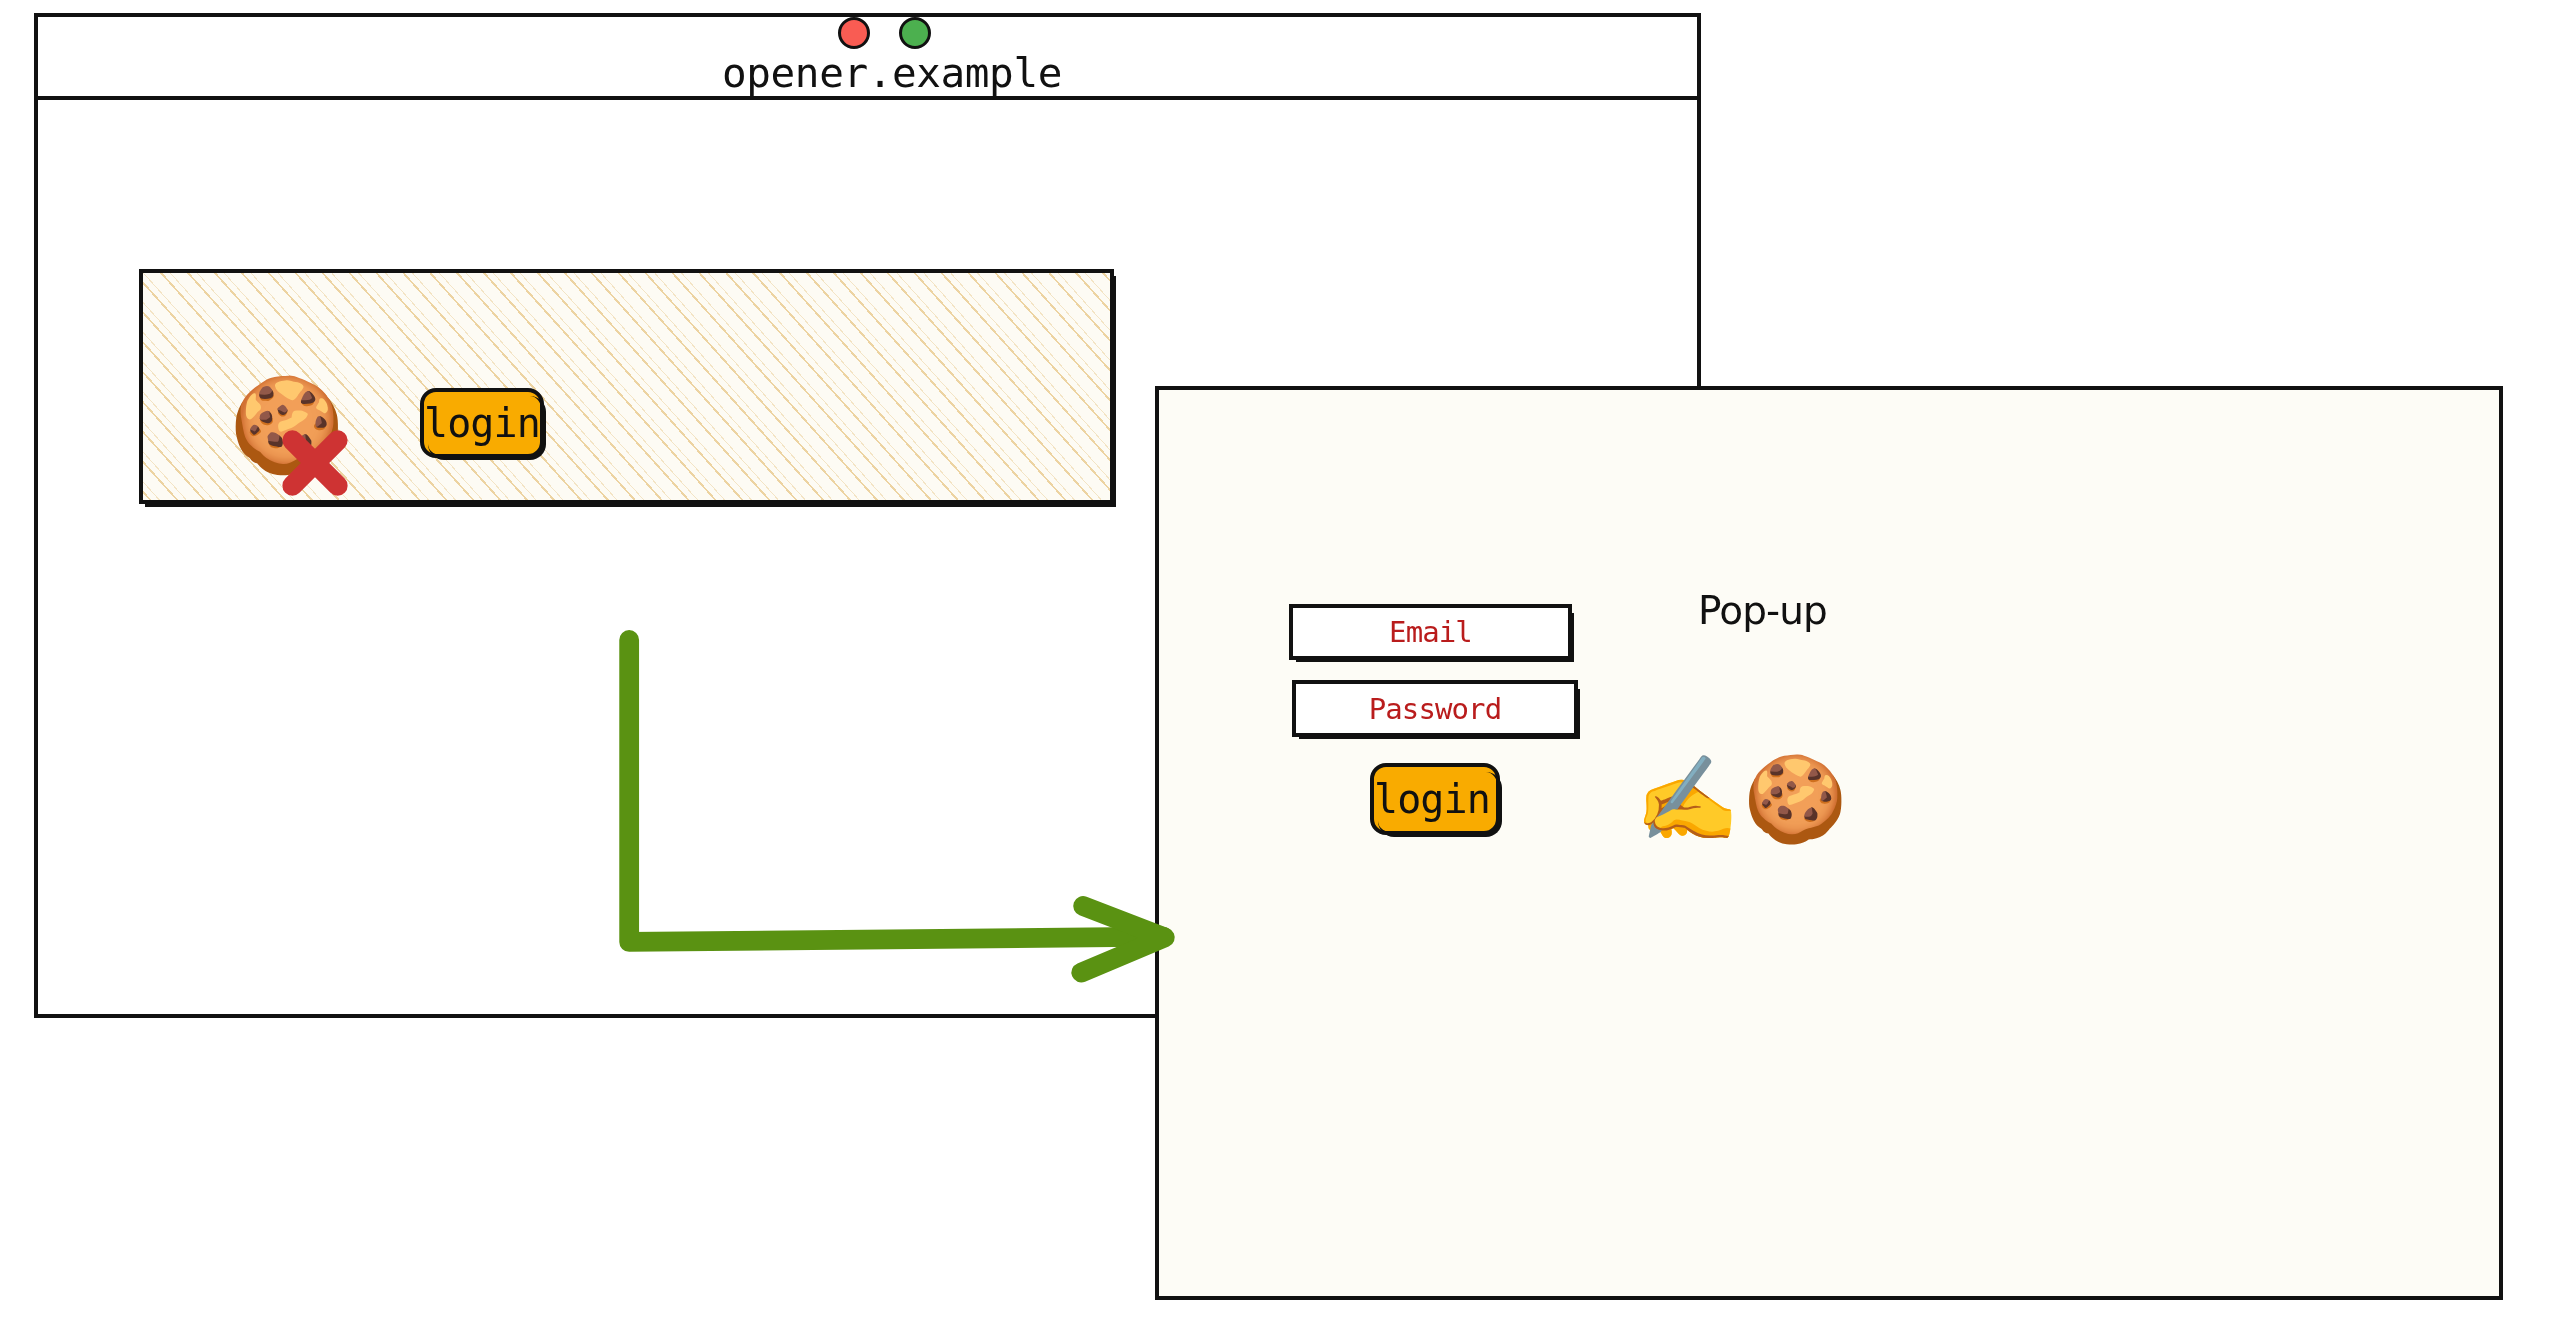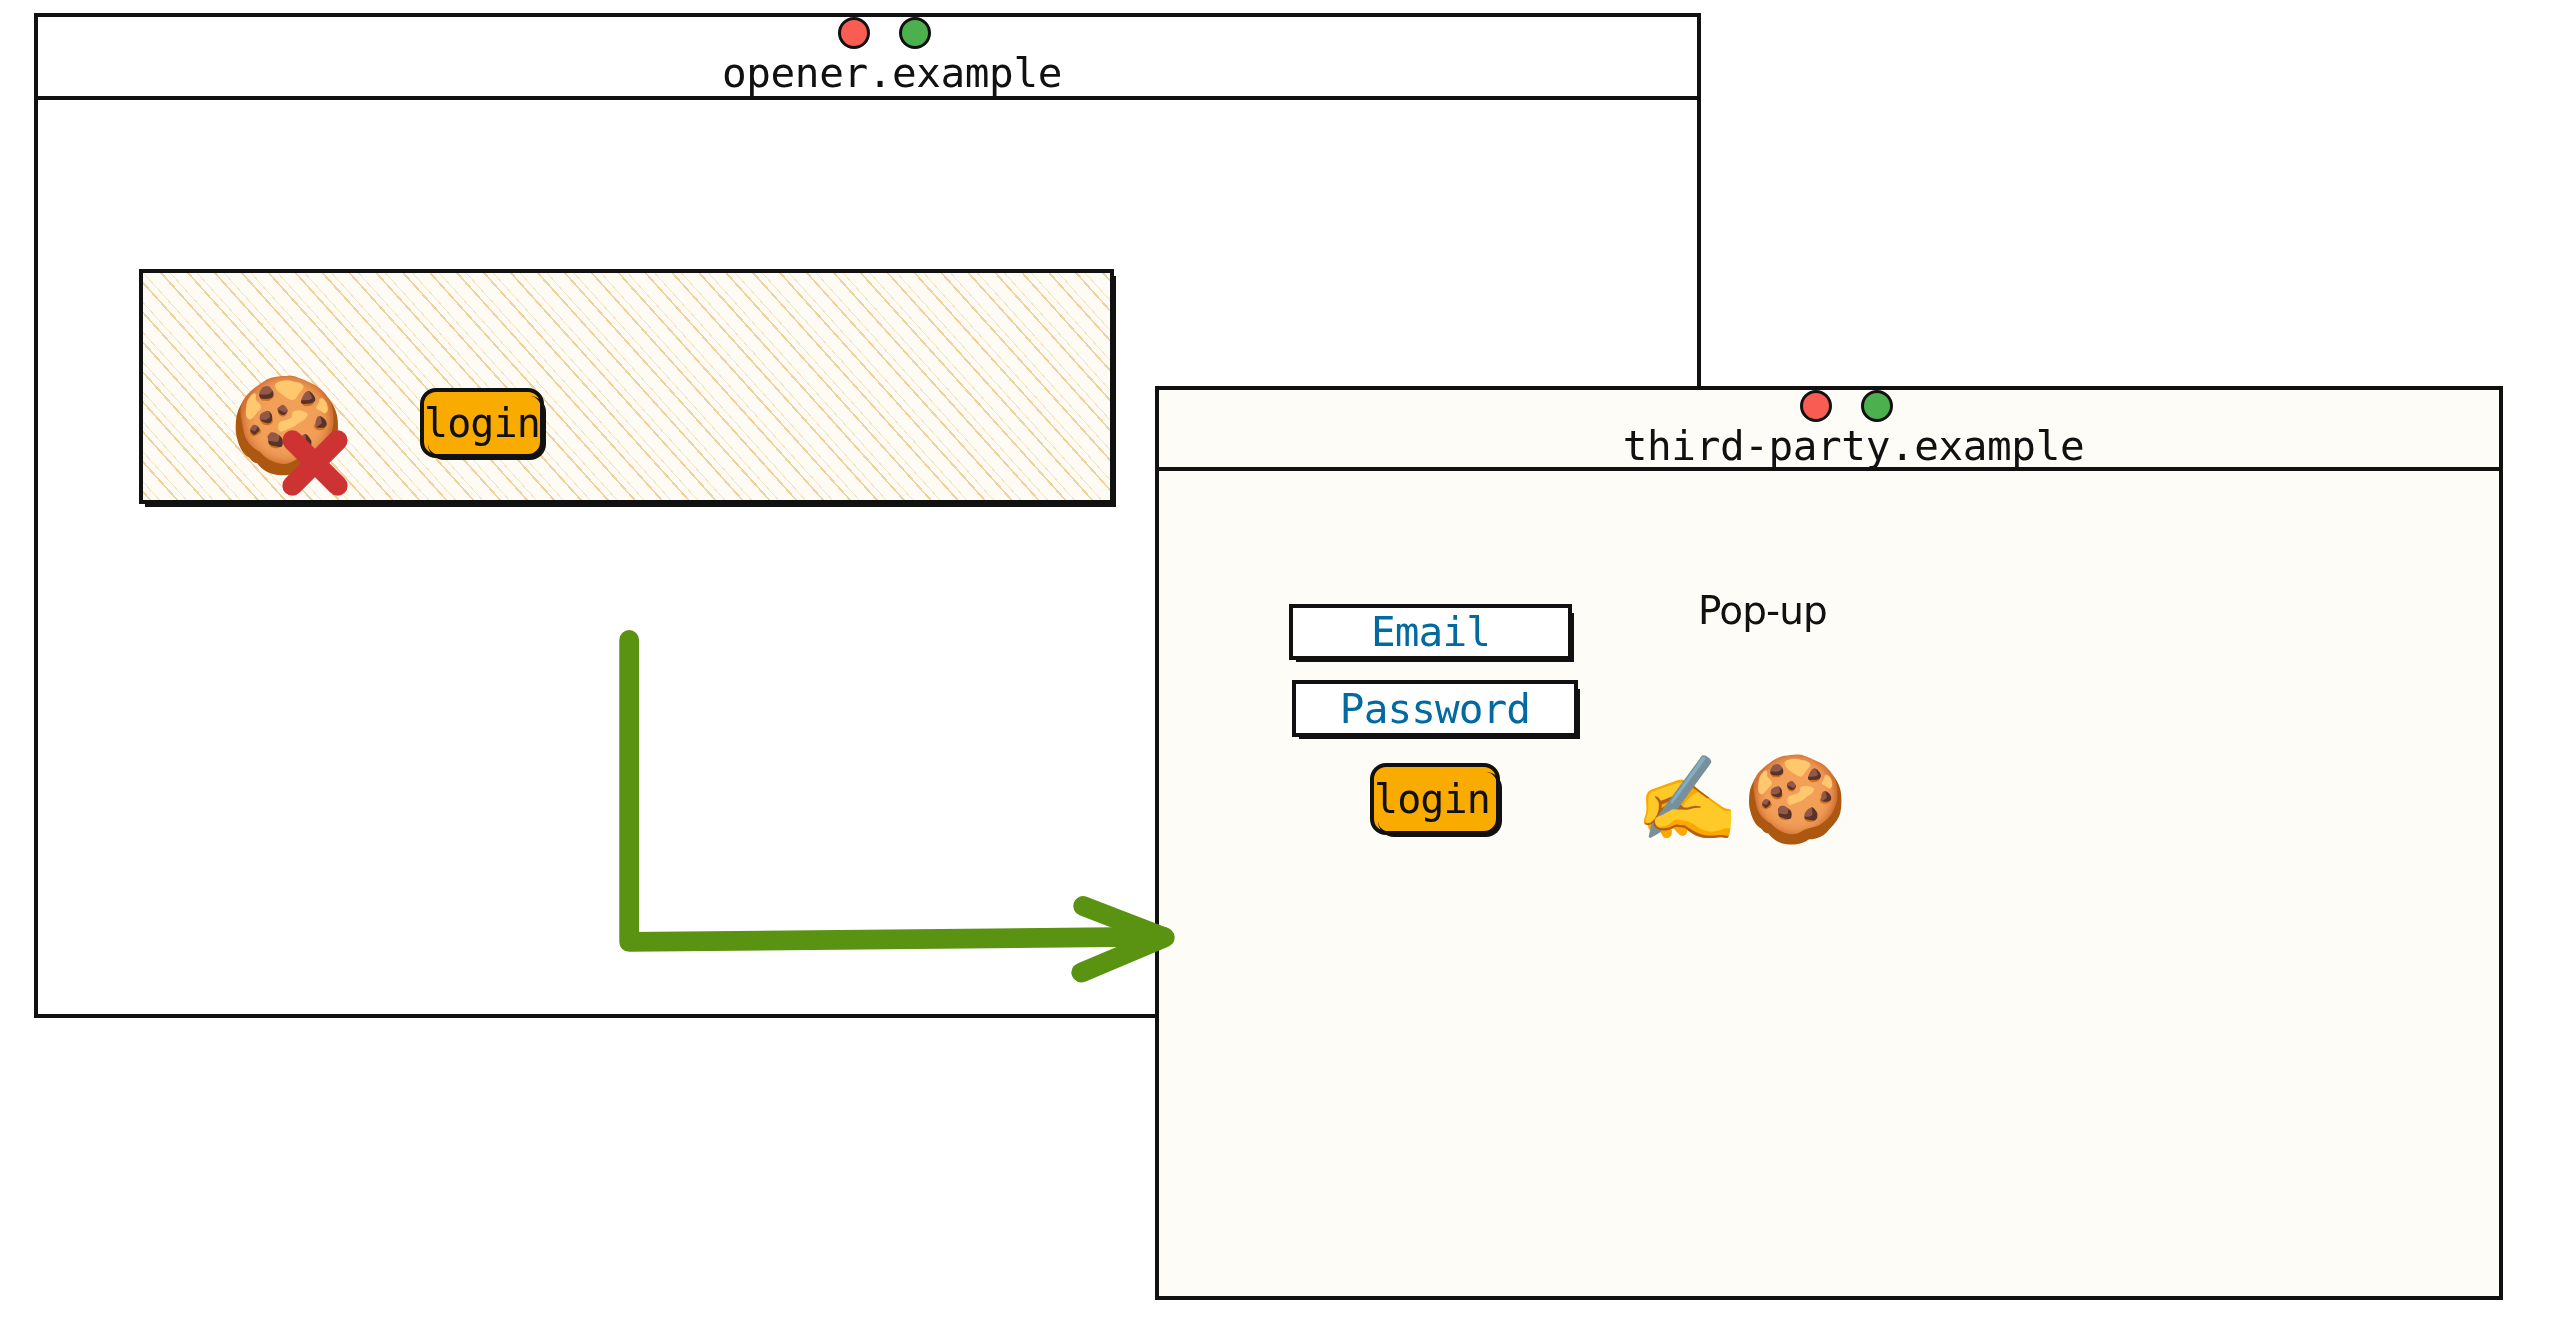--- a/index.html
+++ b/index.html
@@ -223,22 +223,22 @@
 
   
   .field {
     position: absolute;
     box-sizing: border-box;
     background: #ffffff;
     border: 4.5px solid #111111;
     display: flex;
     align-items: center;
     justify-content: center;
-    color: #0369a1;
-    font-size: 41px;
+    color: #b91c1c;
+    font-size: 29px;
     letter-spacing: -0.9px;
   }
   .field::after {
     content: "";
     position: absolute;
     left: 2.7px;
     top: 4.5px;
     right: -6.3px;
     bottom: -6.3px;
     border-right: 3.6px solid #111111;
@@ -309,27 +309,20 @@
       <div class="btn-login btn-iframe-login">
         <span>login</span>
       </div>
     </div>
 
   </div>
 </div>
 
 <div class="window popup hatched">
 
-  <div class="titlebar">
-    <div class="dots">
-      <span class="dot red"></span>
-      <span class="dot green"></span>
-    </div>
-    <div class="window-title">third-party.example</div>
-  </div>
 
   <div class="window-body">
 
     <div class="field field-email">
       <span>Email</span>
     </div>
 
     <div class="field field-password">
       <span>Password</span>
     </div>

